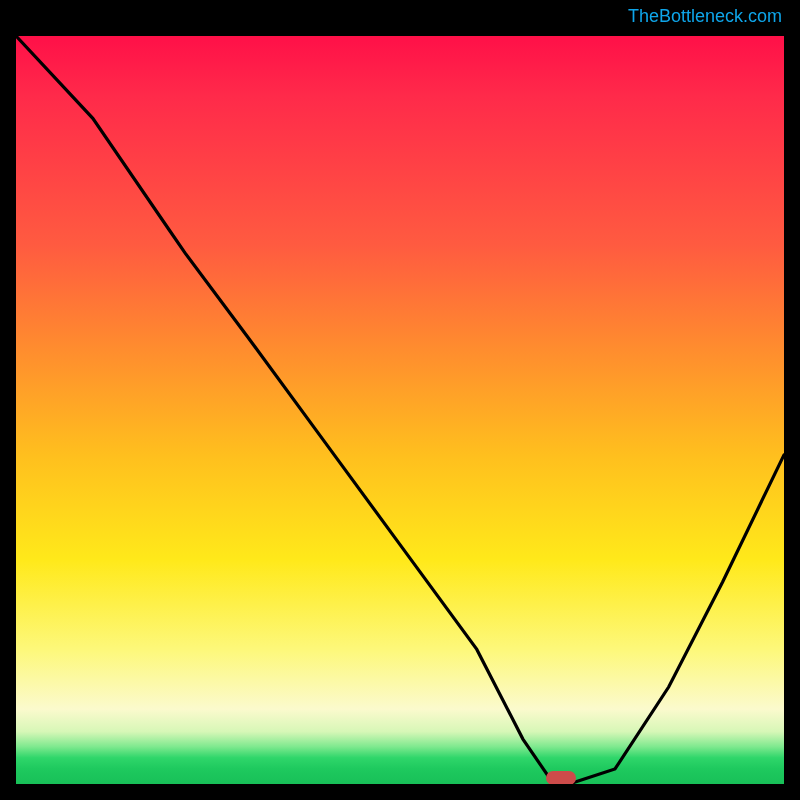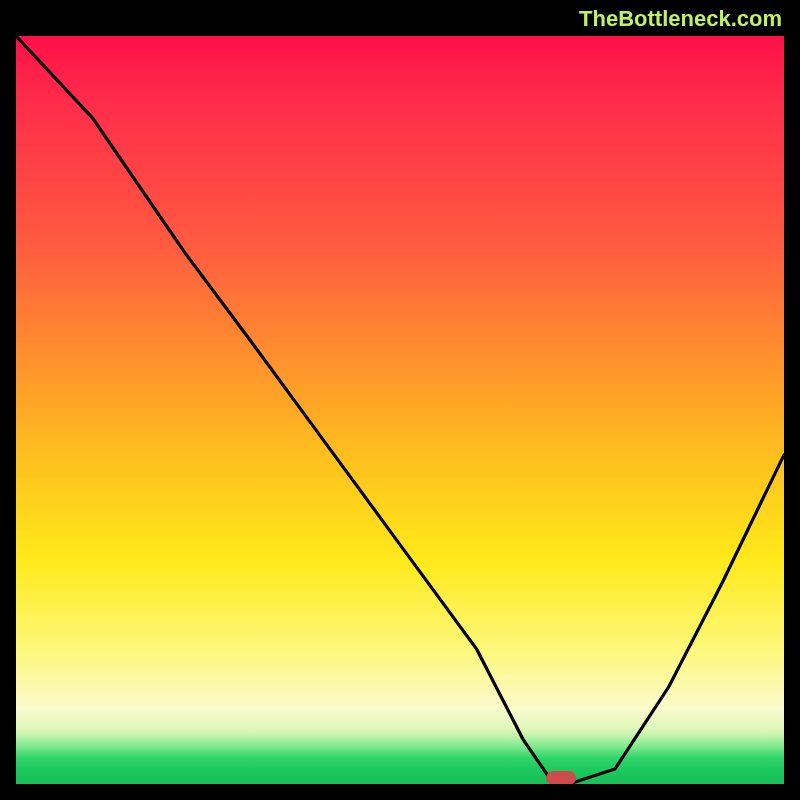--- a/index.html
+++ b/index.html
@@ -8,23 +8,23 @@
     width: 800px;
     height: 800px;
     background: #000;
     position: relative;
     font-family: Arial, Helvetica, sans-serif;
   }
   .watermark {
     position: absolute;
     top: 6px;
     right: 18px;
-    color: #bef264;
-    font-size: 22px;
-    font-weight: 700;
+    color: #0ea5e9;
+    font-size: 18px;
+    font-weight: 400;
     z-index: 10;
   }
   .plot-frame {
     position: absolute;
     left: 16px;
     top: 36px;
     width: 768px;
     height: 748px;
     background: #000;
   }

